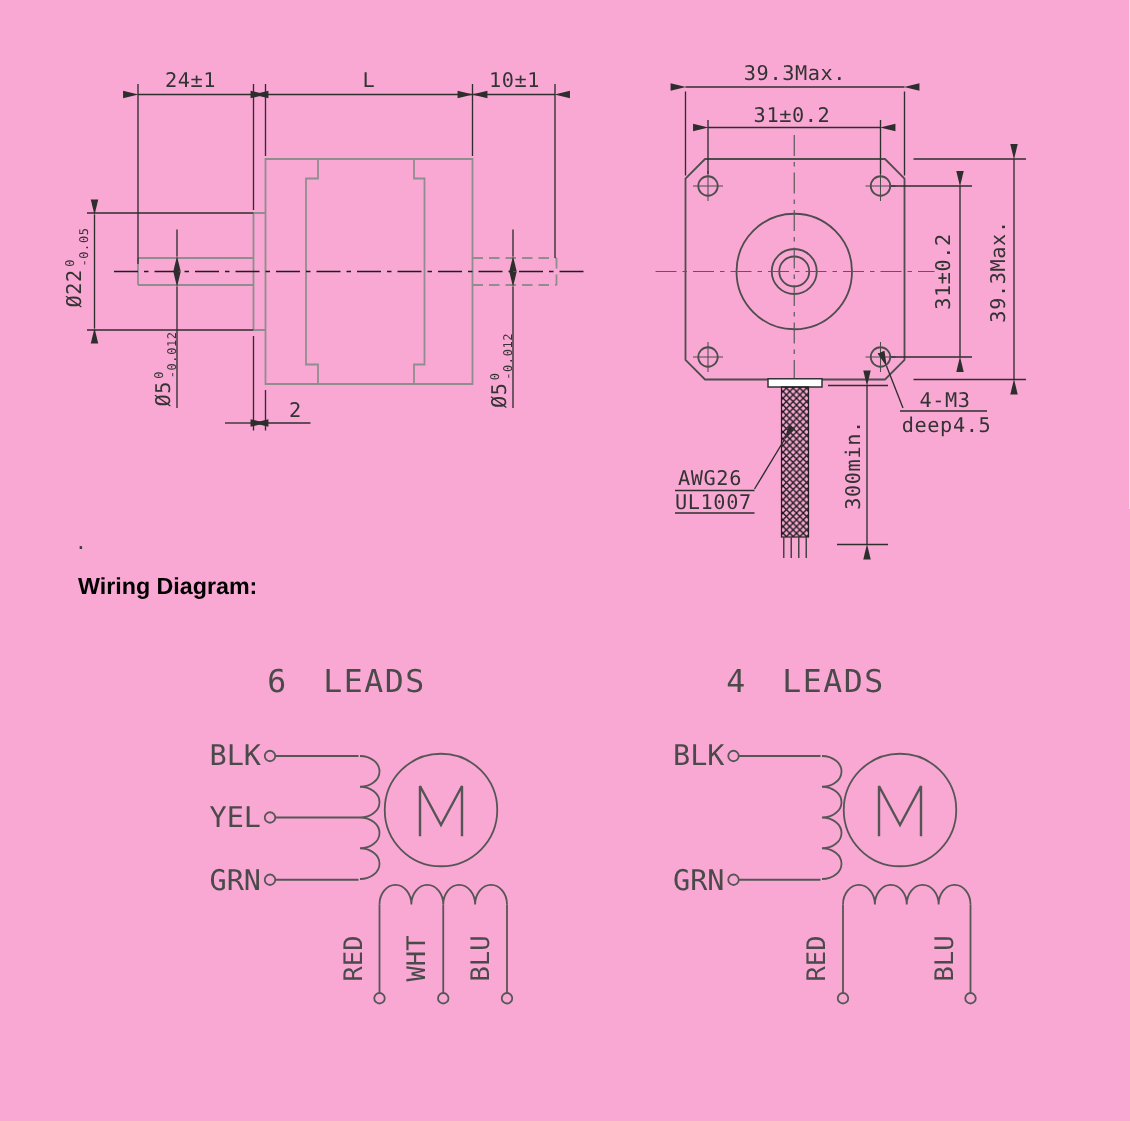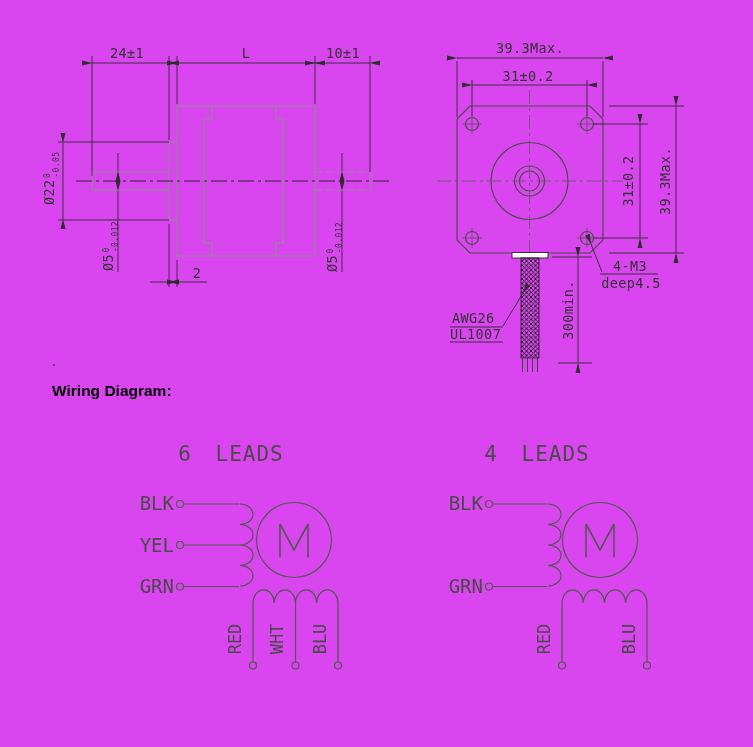--- a/index.html
+++ b/index.html
@@ -1,16 +1,16 @@
 <!DOCTYPE html>
 <html><head>
 <meta charset="utf-8">
 <style>
   html,body{margin:0;padding:0;background:#ffffff;}
-  .stage{position:relative;width:753px;height:747px;background:#d946ef;overflow:hidden;
+  .stage{position:relative;width:753px;height:747px;background:#f9a8d4;overflow:hidden;
          font-family:"DejaVu Sans Mono", monospace;}
   svg{position:absolute;left:0;top:0;}
   text{fill:#3c3c3c;}
   .dimtxt{font-size:13.5px;letter-spacing:0.4px;fill:#333;}
   .toltxt{font-size:8px;}
   .wirelbl{font-size:19px;fill:#4a4a4a;}
   .wirelbl-v{font-size:17px;fill:#4a4a4a;}
   .title{font-size:21px;word-spacing:10px;letter-spacing:1px;fill:#4a4a4a;}
   .heading{font-family:"Liberation Sans", sans-serif;font-weight:bold;font-size:15.5px;fill:#000;}
   .obj-side{stroke:#8e8e8e;stroke-width:1.2;fill:none;}

